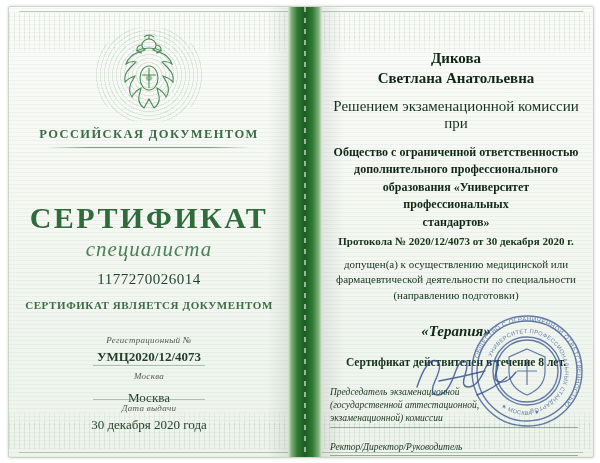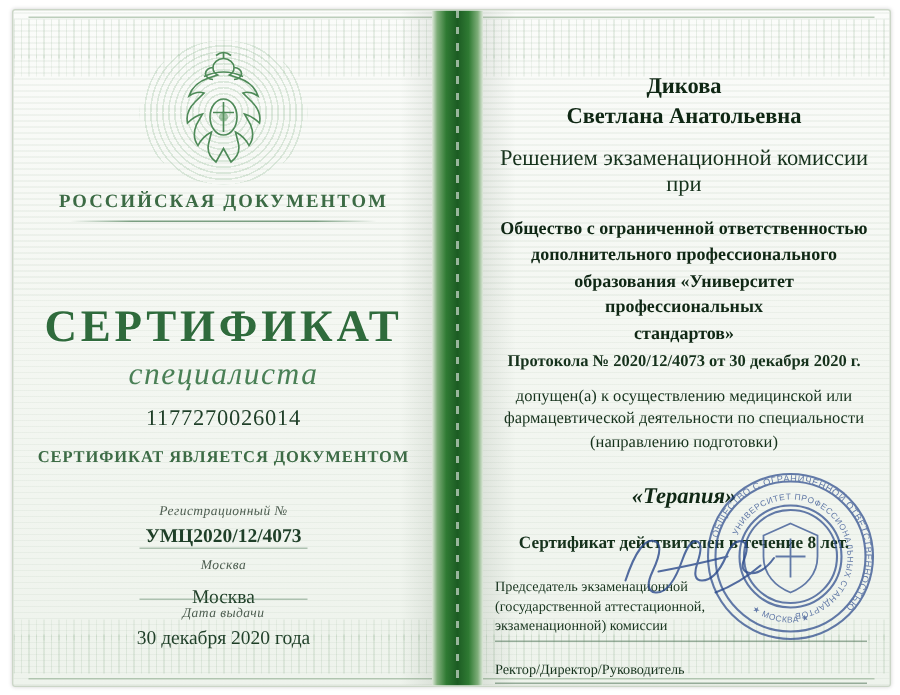--- a/index.html
+++ b/index.html
@@ -283,20 +283,21 @@
     font-size: 11.5px;
     font-weight: bold;
     margin-bottom: 18px;
   }
 
   .sig-block {
     text-align: left;
     font-size: 9.5px;
     line-height: 1.35;
     color: #17331d;
+    font-style: italic;
     position: relative;
   }
   .sig-row { margin-bottom: 16px; position: relative; }
   .sig-rule {
     position: absolute;
     left: 0; right: 4px; bottom: -3px;
     height: 1px;
     background: rgba(60,100,70,.5);
   }
 

